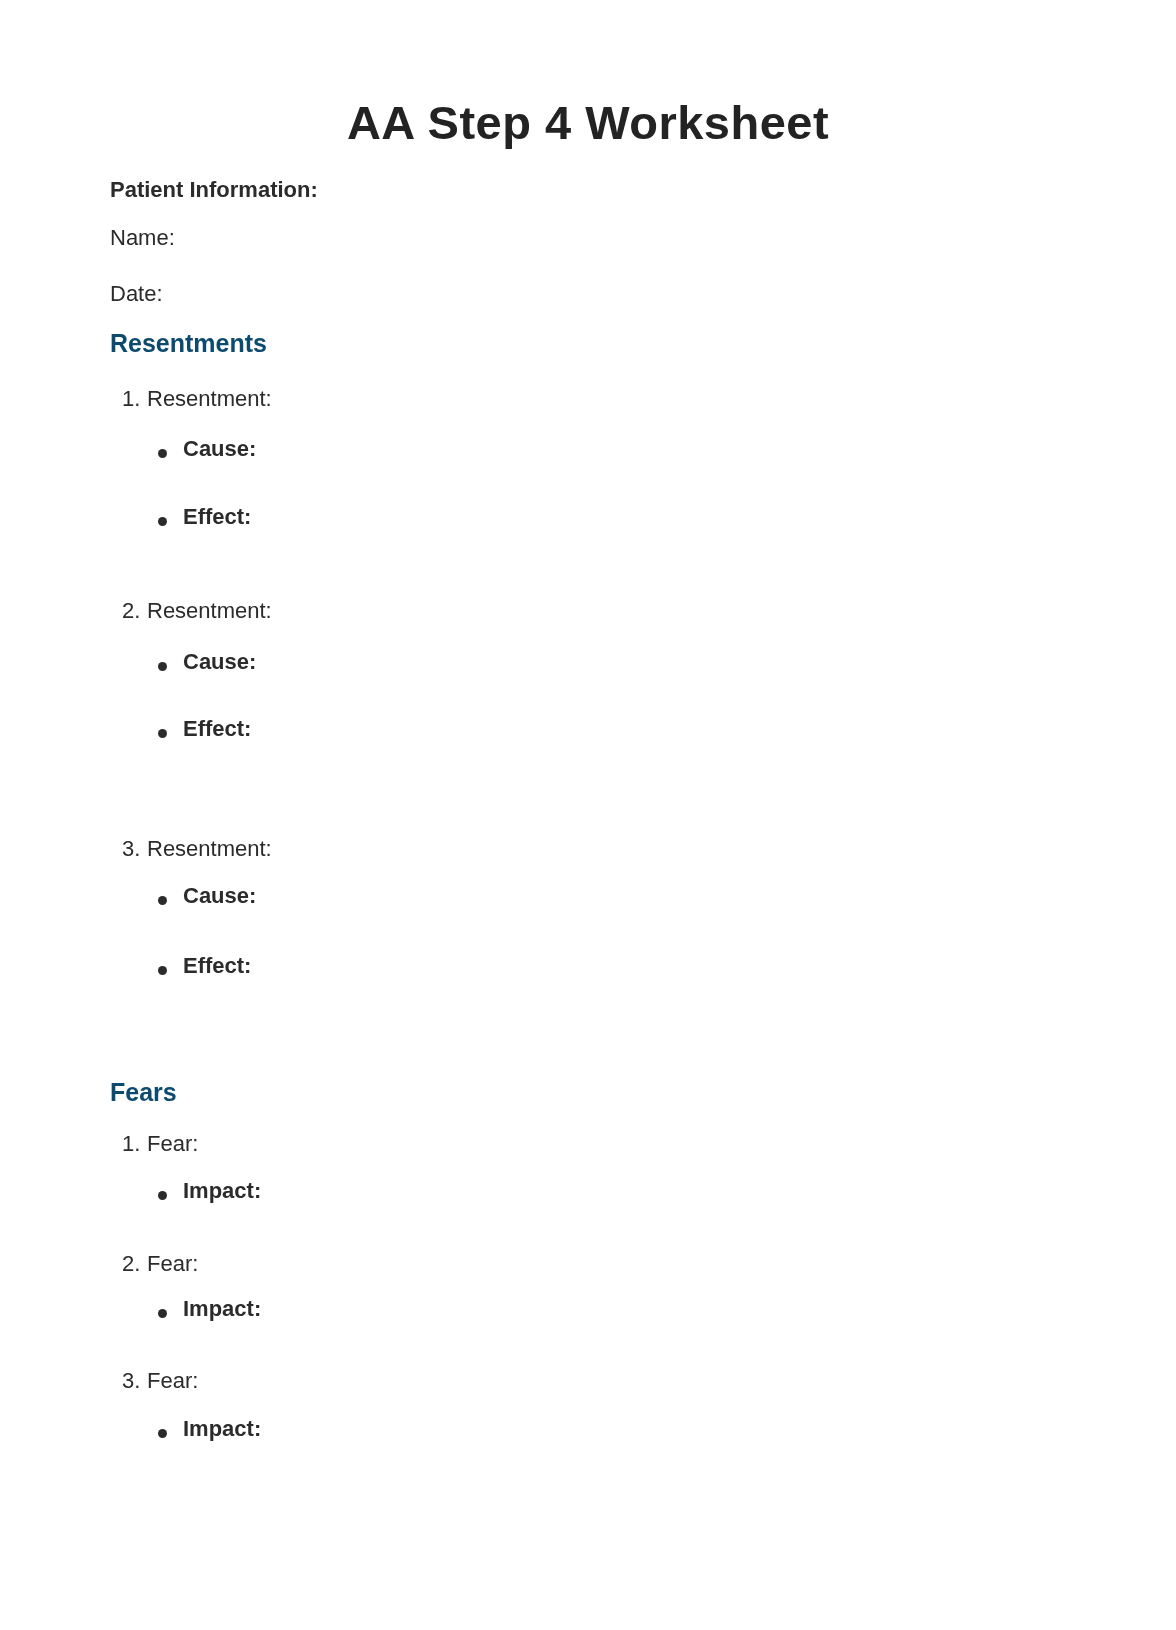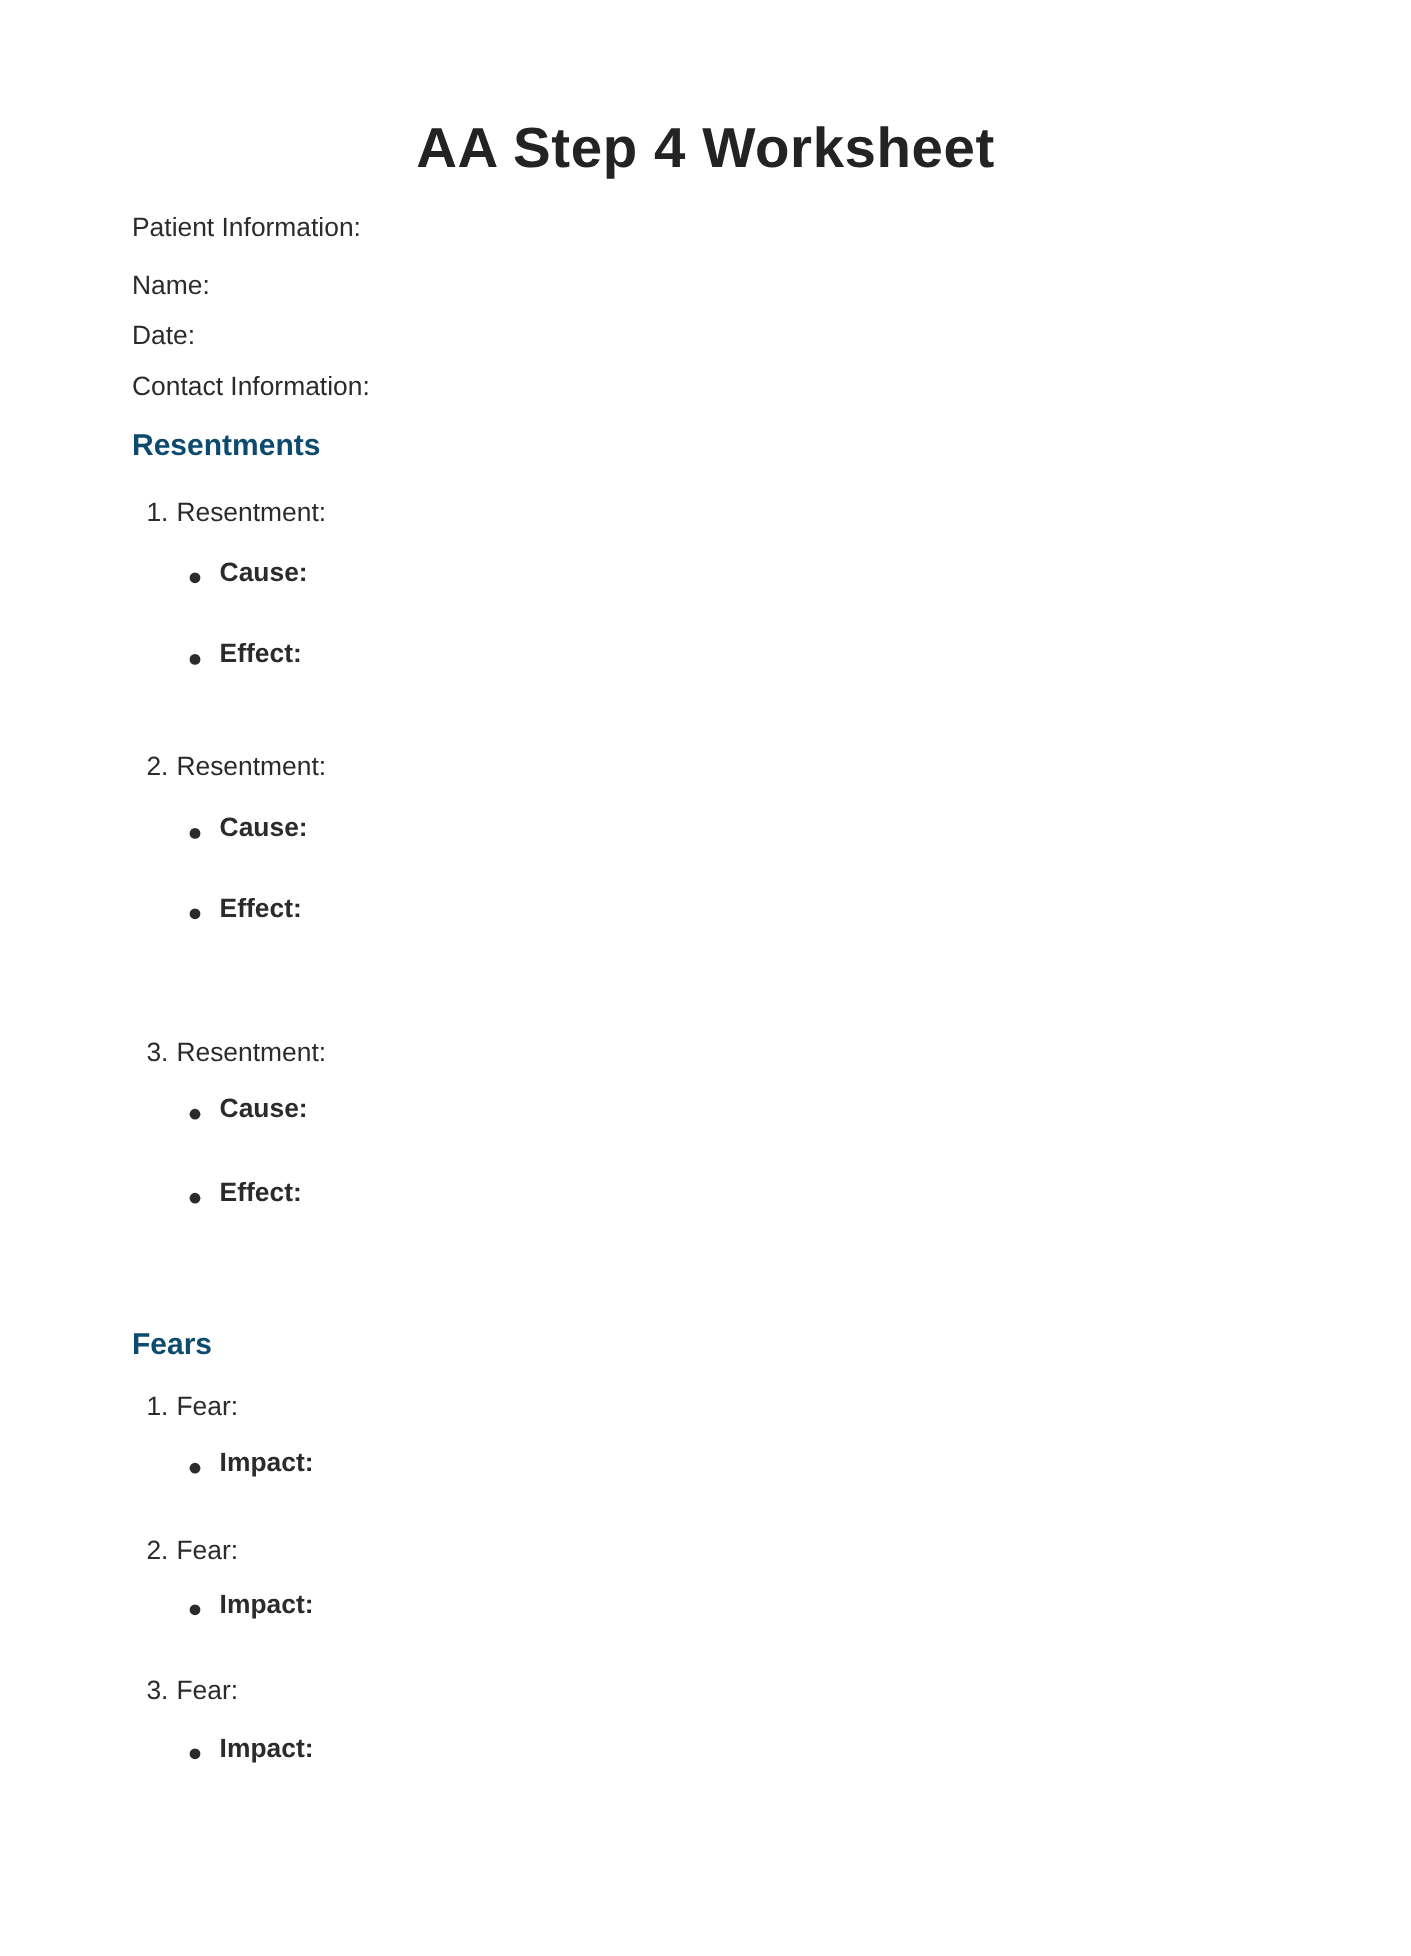--- a/index.html
+++ b/index.html
@@ -26,21 +26,21 @@
     text-align: center;
     color: #232323;
     letter-spacing: 0.5px;
   }
   .line {
     margin: 0 0 0 110px;
     font-size: 22px;
     line-height: 26px;
     font-weight: 400;
   }
-  .bold { font-weight: 400; }
+  .bold { font-weight: 700; }
   .section-heading {
     margin: 0 0 0 110px;
     font-size: 25px;
     line-height: 30px;
     font-weight: 700;
     color: #0c4a6e;
   }
   .num-item {
     margin-left: 122px;
     display: flex;
@@ -77,22 +77,21 @@
 </style>
 </head>
 <body>
 
 <div class="page">
 
   <h1 class="title">AA Step 4 Worksheet</h1>
 
   <p class="line bold" style="margin-top:27px">Patient Information:</p>
   <p class="line" style="margin-top:22px">Name:</p>
-  <p class="line" style="margin-top:16px">Date:</p>
-  <p class="line" style="margin-top:16px">Contact Information:</p>
+  <p class="line" style="margin-top:30px">Date:</p>
 
   <h2 class="section-heading" style="margin-top:21px">Resentments</h2>
 
   <div class="num-item" style="margin-top:28px">
     <span class="num">1.</span>
     <span class="num-label">Resentment:</span>
   </div>
   <div class="bullet-item" style="margin-top:24px">
     <span class="dot"></span>
     <span class="bullet-label">Cause:</span>

